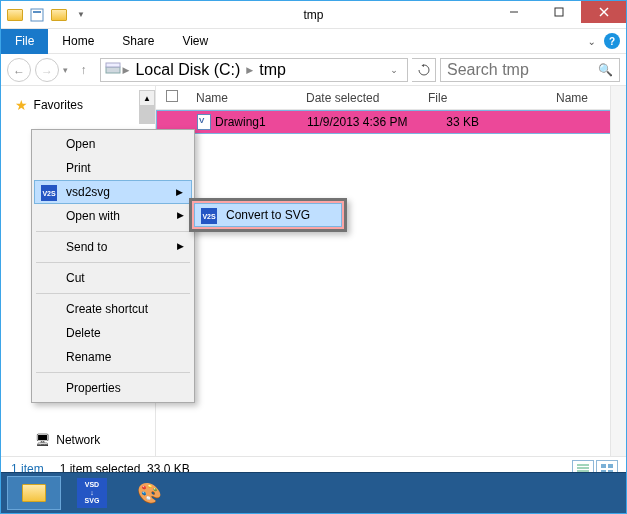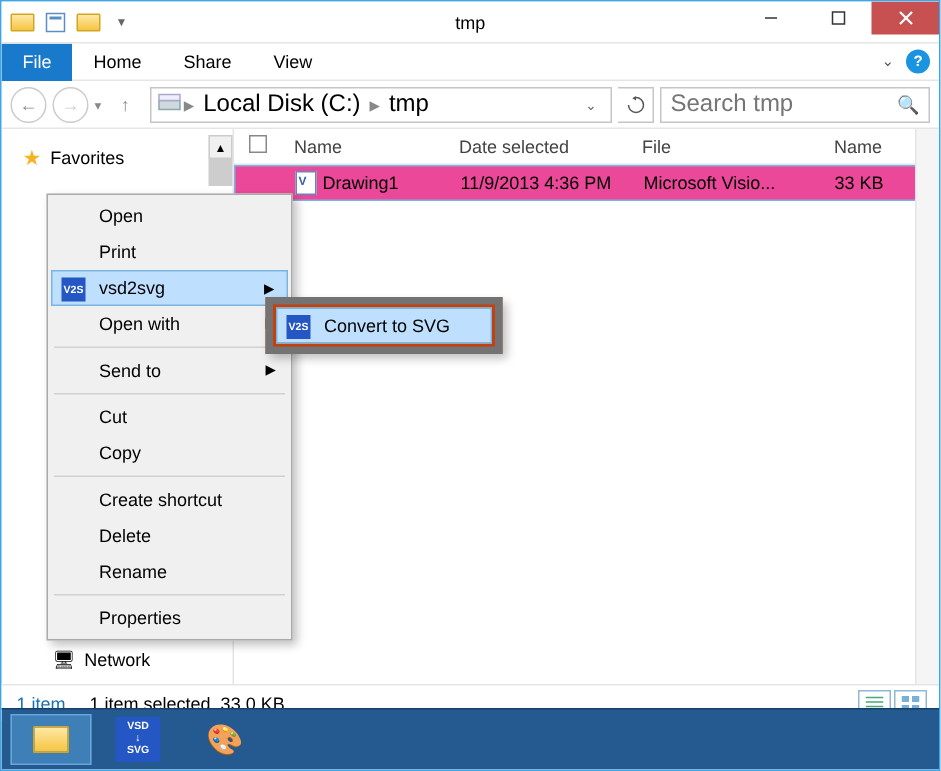--- a/index.html
+++ b/index.html
@@ -55,21 +55,21 @@
 .vi{width:22px;height:18px;border:1px solid #8fb8d8;display:flex;align-items:center;justify-content:center}
 .taskbar{position:absolute;bottom:0;left:0;right:0;height:41px;background:#245a8f;border-top:1px solid #15406a;display:flex;align-items:center;padding:0 6px;gap:4px}
 .tb-item{width:54px;height:34px;display:flex;align-items:center;justify-content:center;border:1px solid transparent}
 .tb-item.active{background:#3f7fb8;border:1px solid #68a5d8}
 .ctxmenu{position:absolute;left:30px;top:128px;width:164px;background:#f0f0f0;border:1px solid #aaa;box-shadow:3px 3px 6px rgba(0,0,0,.25);z-index:10;padding:2px}
 .mi{padding:5px 8px 5px 32px;font-size:12px;position:relative}
 .mi.hl{background:#bfdfff;border:1px solid #7ab5e0;padding:4px 7px 4px 31px}
 .mi .arrow{position:absolute;right:8px;top:6px;font-size:9px}
 .mi .micon{position:absolute;left:6px;top:4px;width:16px;height:16px}
 .msep{height:1px;background:#d0d0d0;margin:3px 2px}
-.submenu{position:absolute;left:176px;top:197px;width:158px;background:#c2410c;border:5px solid #737373;box-shadow:3px 3px 6px rgba(0,0,0,.25);z-index:11;padding:2px}
+.submenu{position:absolute;left:188px;top:197px;width:158px;background:#fca5a5;border:3px solid #737373;box-shadow:3px 3px 6px rgba(0,0,0,.25);z-index:11;padding:2px}
 .star{color:#f5b321;font-size:14px}
 .folder-icon{width:16px;height:12px;background:linear-gradient(#ffe9a8,#f5c440);border:1px solid #d4a520;border-radius:1px;display:inline-block}
 .doc-icon{width:14px;height:16px;background:#fff;border:1px solid #6189be;position:relative;display:inline-block}
 .doc-icon:before{content:"V";position:absolute;left:1px;top:1px;font-size:8px;font-weight:bold;color:#3862a6}
 .v2s-icon{width:16px;height:16px;background:#2456c4;color:#fff;font-size:7px;font-weight:bold;display:flex;align-items:center;justify-content:center}
 .chk-box{width:12px;height:12px;border:1px solid #888;display:inline-block}
 </style>
 </head>
 <body>
 
@@ -173,21 +173,20 @@
       <div class="col type">File</div>
       <div class="col size">Name</div>
     </div>
     <div class="row sel">
       <div class="cell chk"></div>
       <div class="cell name">
           <span class="doc-icon"></span>
           <span>Drawing1</span>
         </div>
       <div class="cell date">11/9/2013 4:36 PM</div>
-      <div class="cell type">Microsoft Visio...</div>
       <div class="cell size">33 KB</div>
     </div>
     <div class="vscroll"></div>
   </div>
 </div>
 
 <div class="statusbar">
   <span class="status-txt">1 item</span>
   <span class="status-txt"><span>1 item selected</span>&nbsp;&nbsp;<span>33.0 KB</span></span>
   <div class="view-icons">
@@ -215,21 +214,20 @@
   <div class="mi hl">
     <span class="micon v2s-icon">V2S</span>
     <span>vsd2svg</span>
     <span class="arrow">▶</span>
   </div>
   <div class="mi"><span>Open with</span><span class="arrow">▶</span></div>
   <div class="msep"></div>
   <div class="mi"><span>Send to</span><span class="arrow">▶</span></div>
   <div class="msep"></div>
   <div class="mi">Cut</div>
-  <div class="mi">Copy</div>
   <div class="msep"></div>
   <div class="mi">Create shortcut</div>
   <div class="mi">Delete</div>
   <div class="mi">Rename</div>
   <div class="msep"></div>
   <div class="mi">Properties</div>
 </div>
 
 <div class="submenu">
   <div class="mi hl">

